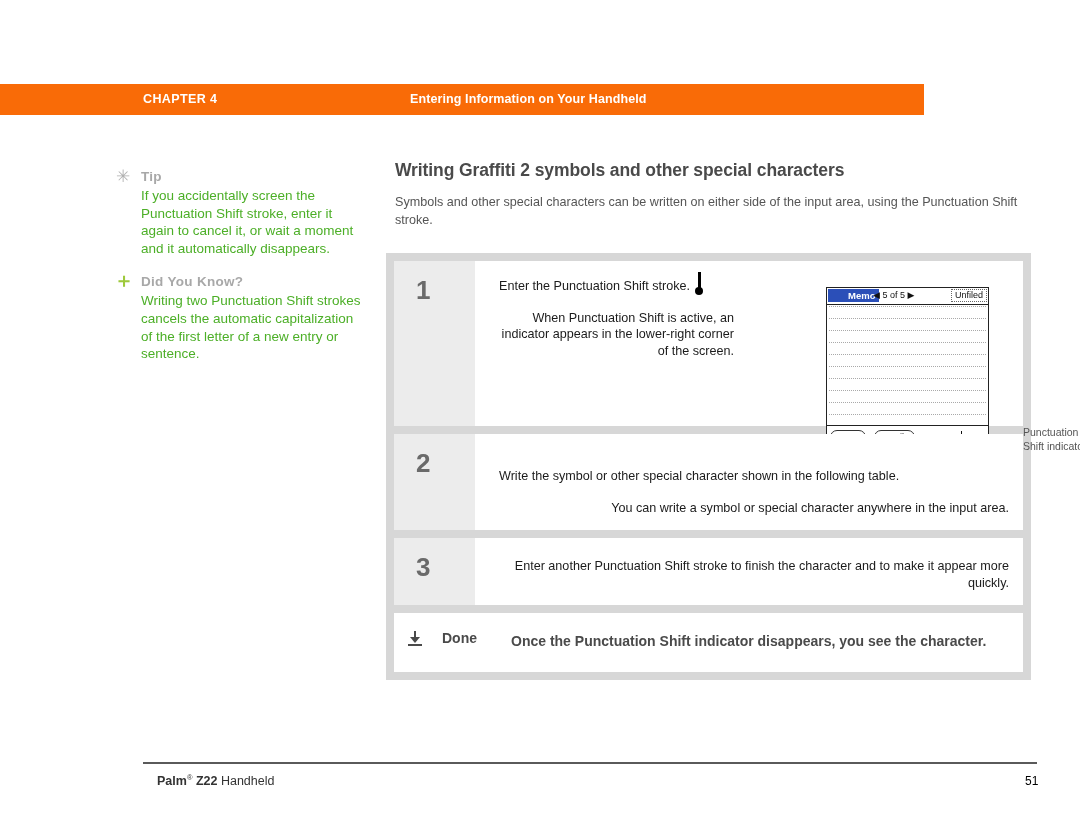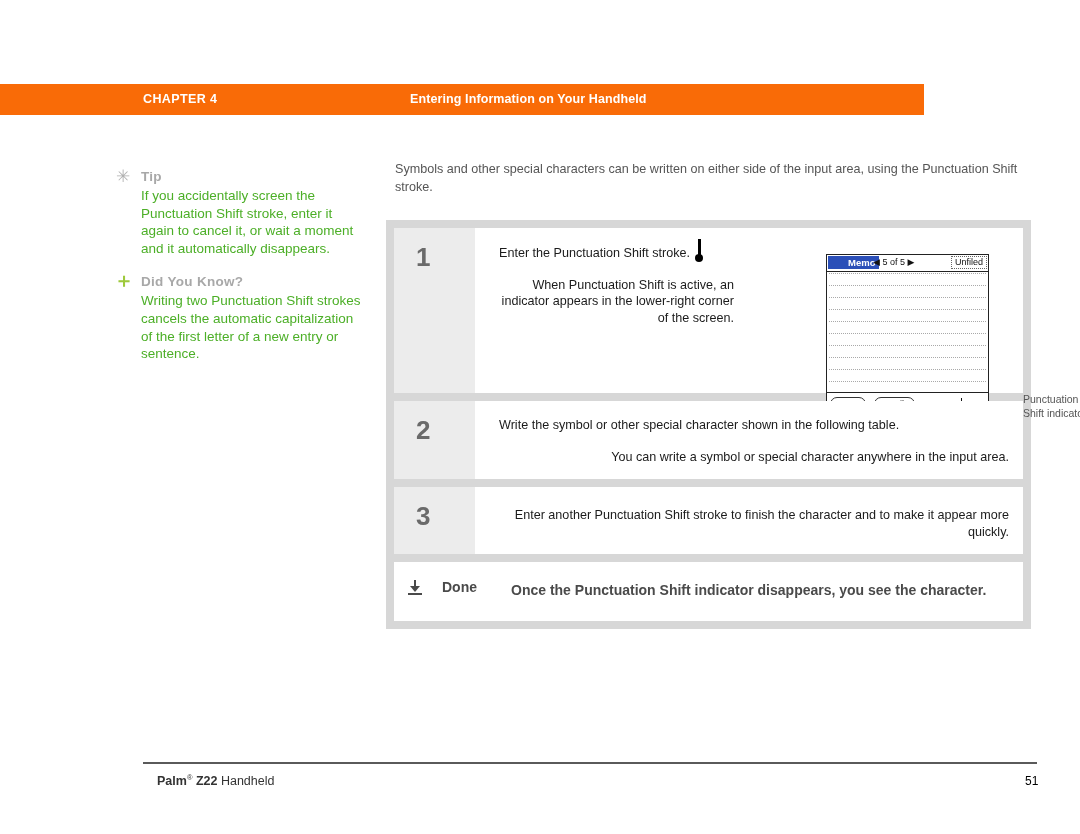--- a/index.html
+++ b/index.html
@@ -283,21 +283,21 @@
     position: absolute;
     left: 548px;
     top: 164px;
     font-size: 10.5px;
     color: #555555;
     line-height: 14px;
     white-space: nowrap;
   }
 
   
-  .step2 .step-content { min-height: 78px; padding-top: 16px; }
+  .step2 .step-content { min-height: 78px; padding-top: 16px; margin-top: 18px; }
   .step3 .step-content { min-height: 60px; padding-top: 20px; }
 
   
   .done-row {
     display: flex;
     background: #ffffff;
     padding: 16px 14px 18px 14px;
     box-sizing: border-box;
   }
   .done-icon-cell {
@@ -399,20 +399,21 @@
     <div class="tip-body">
       <div class="tip-title">Did You Know?</div>
       <div class="tip-text">Writing two Punctuation Shift strokes cancels the automatic capitalization of the first letter of a new entry or sentence.</div>
     </div>
   </div>
 
 </div>
 
 <div class="main">
 
+  <h1 class="page-title">Writing Graffiti 2 symbols and other special characters</h1>
   <p class="page-intro">Symbols and other special characters can be written on either side of the input area, using the Punctuation Shift stroke.</p>
 
   <div class="steps-panel">
 
     <div class="step-row step1">
       <div class="step-num-cell">
         <span class="step-num">1</span>
       </div>
       <div class="step-content">
         <div class="step1-text">

